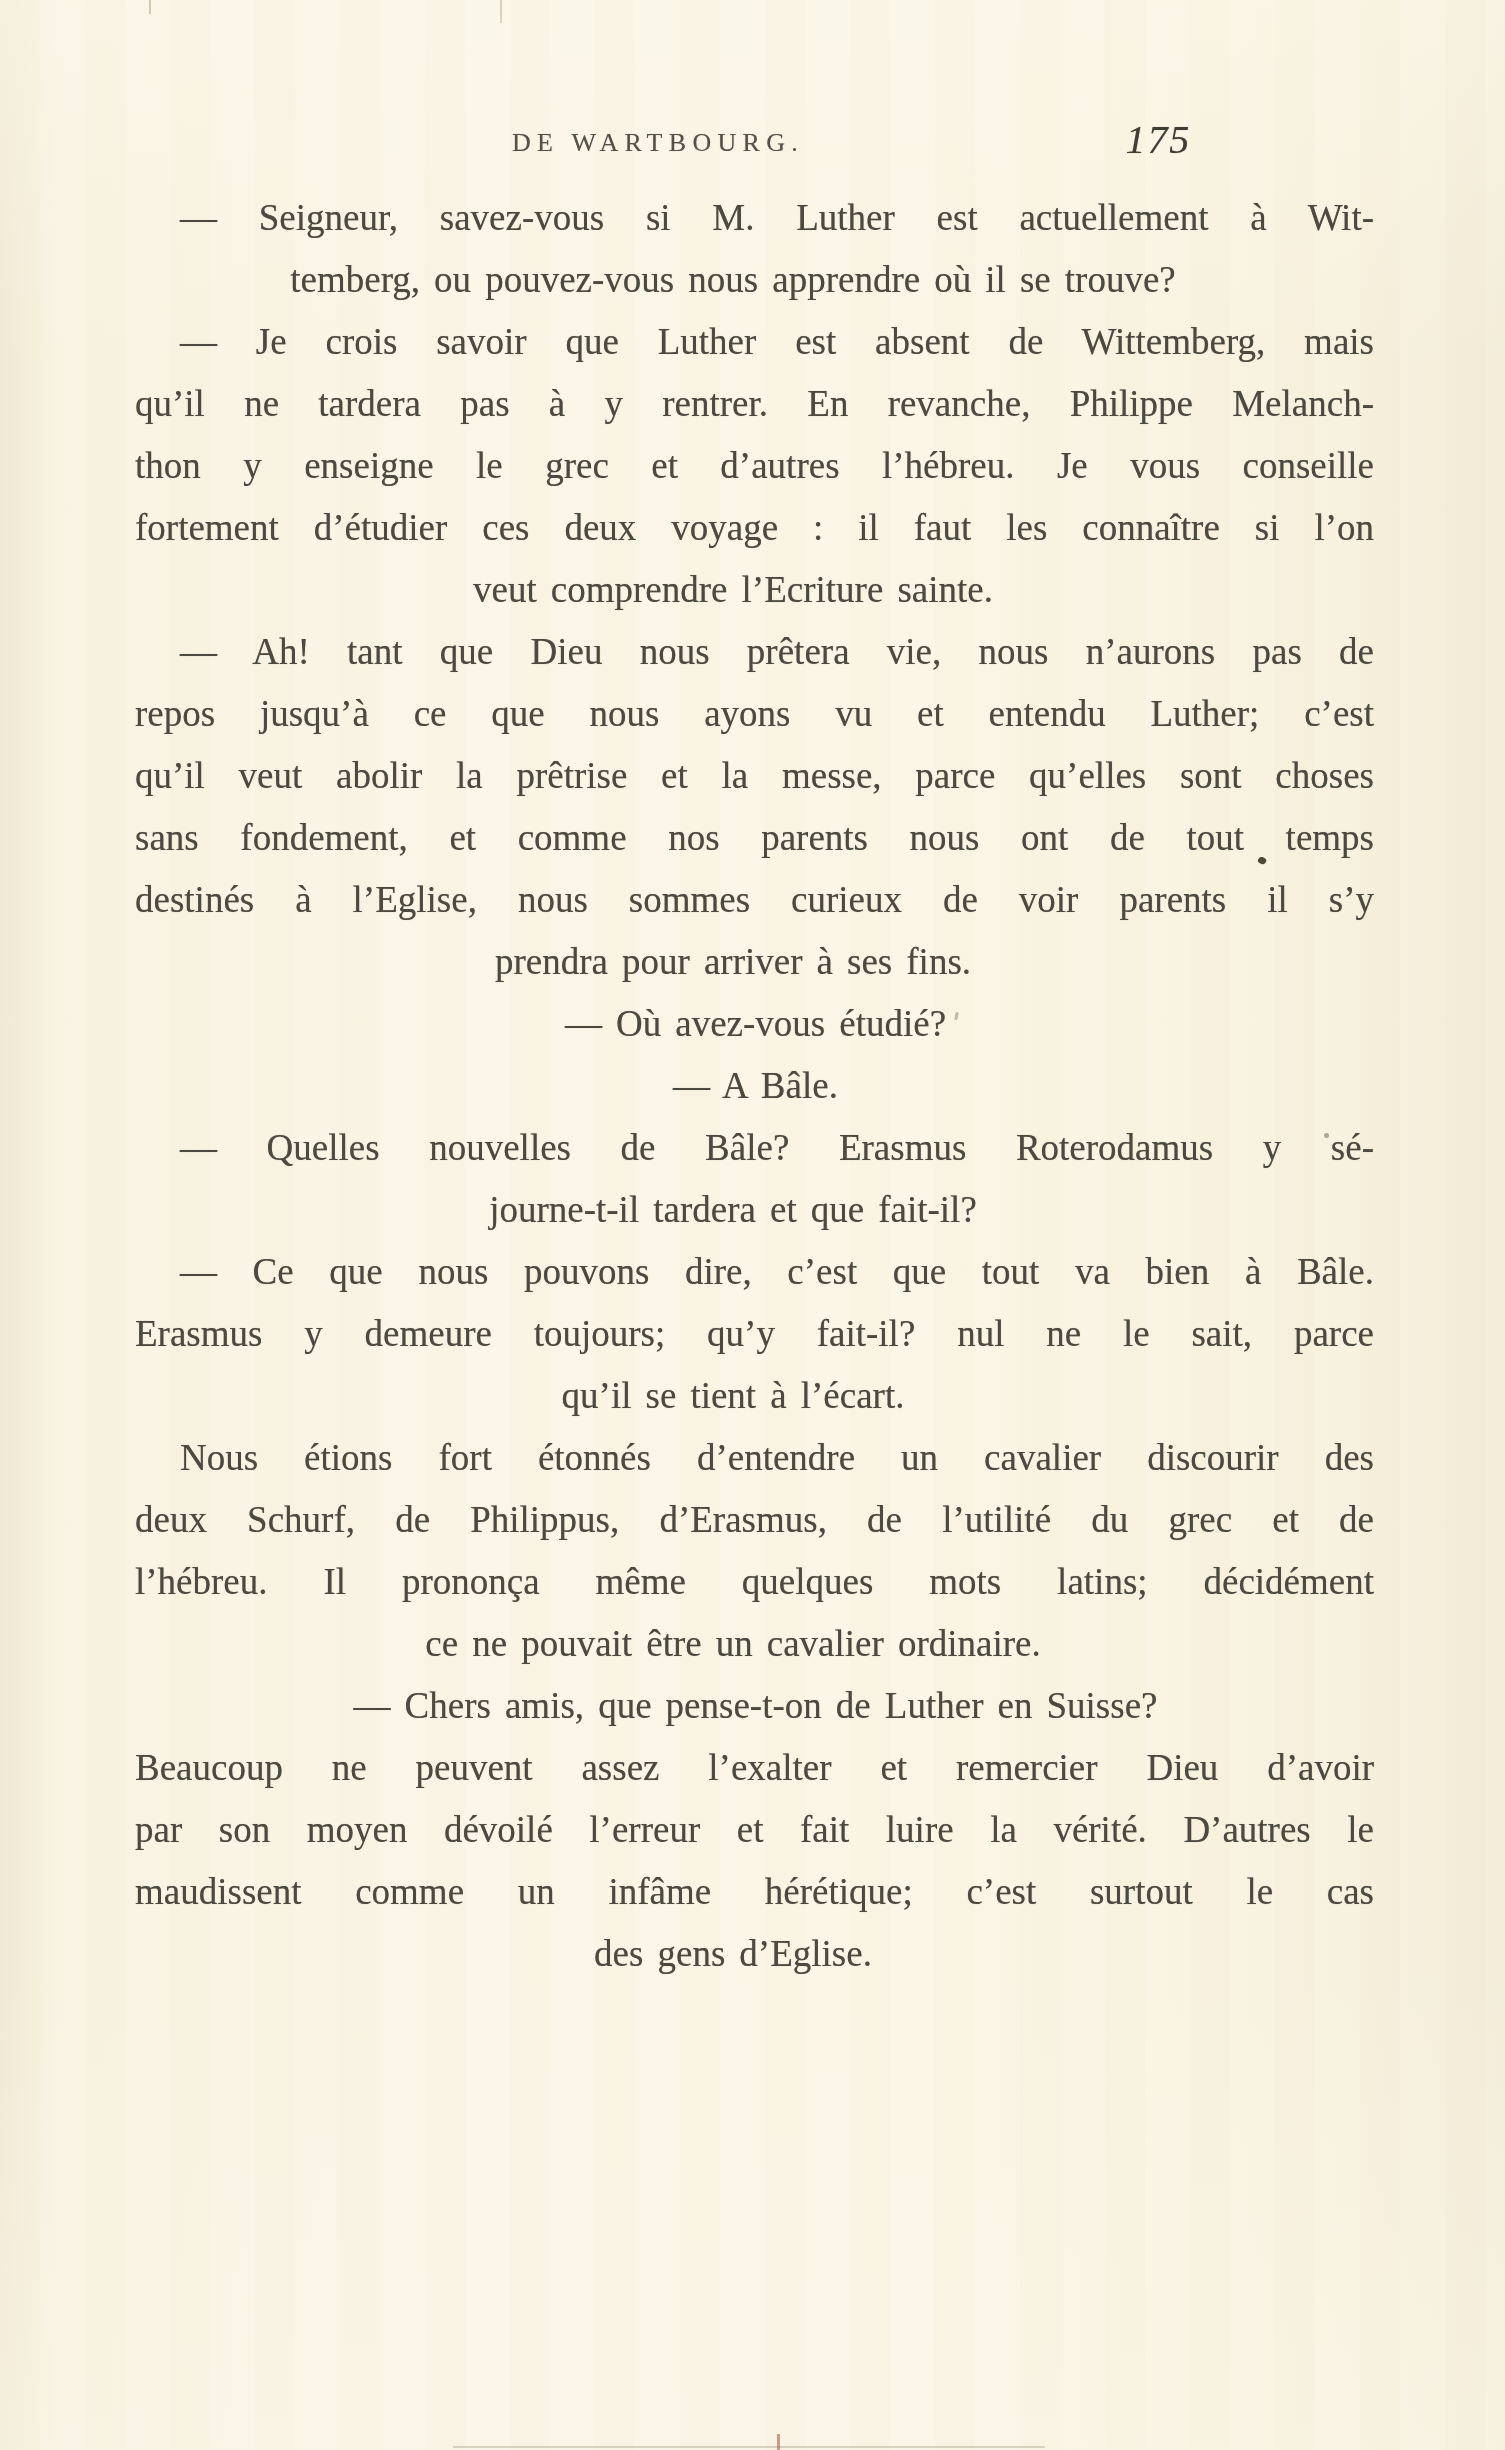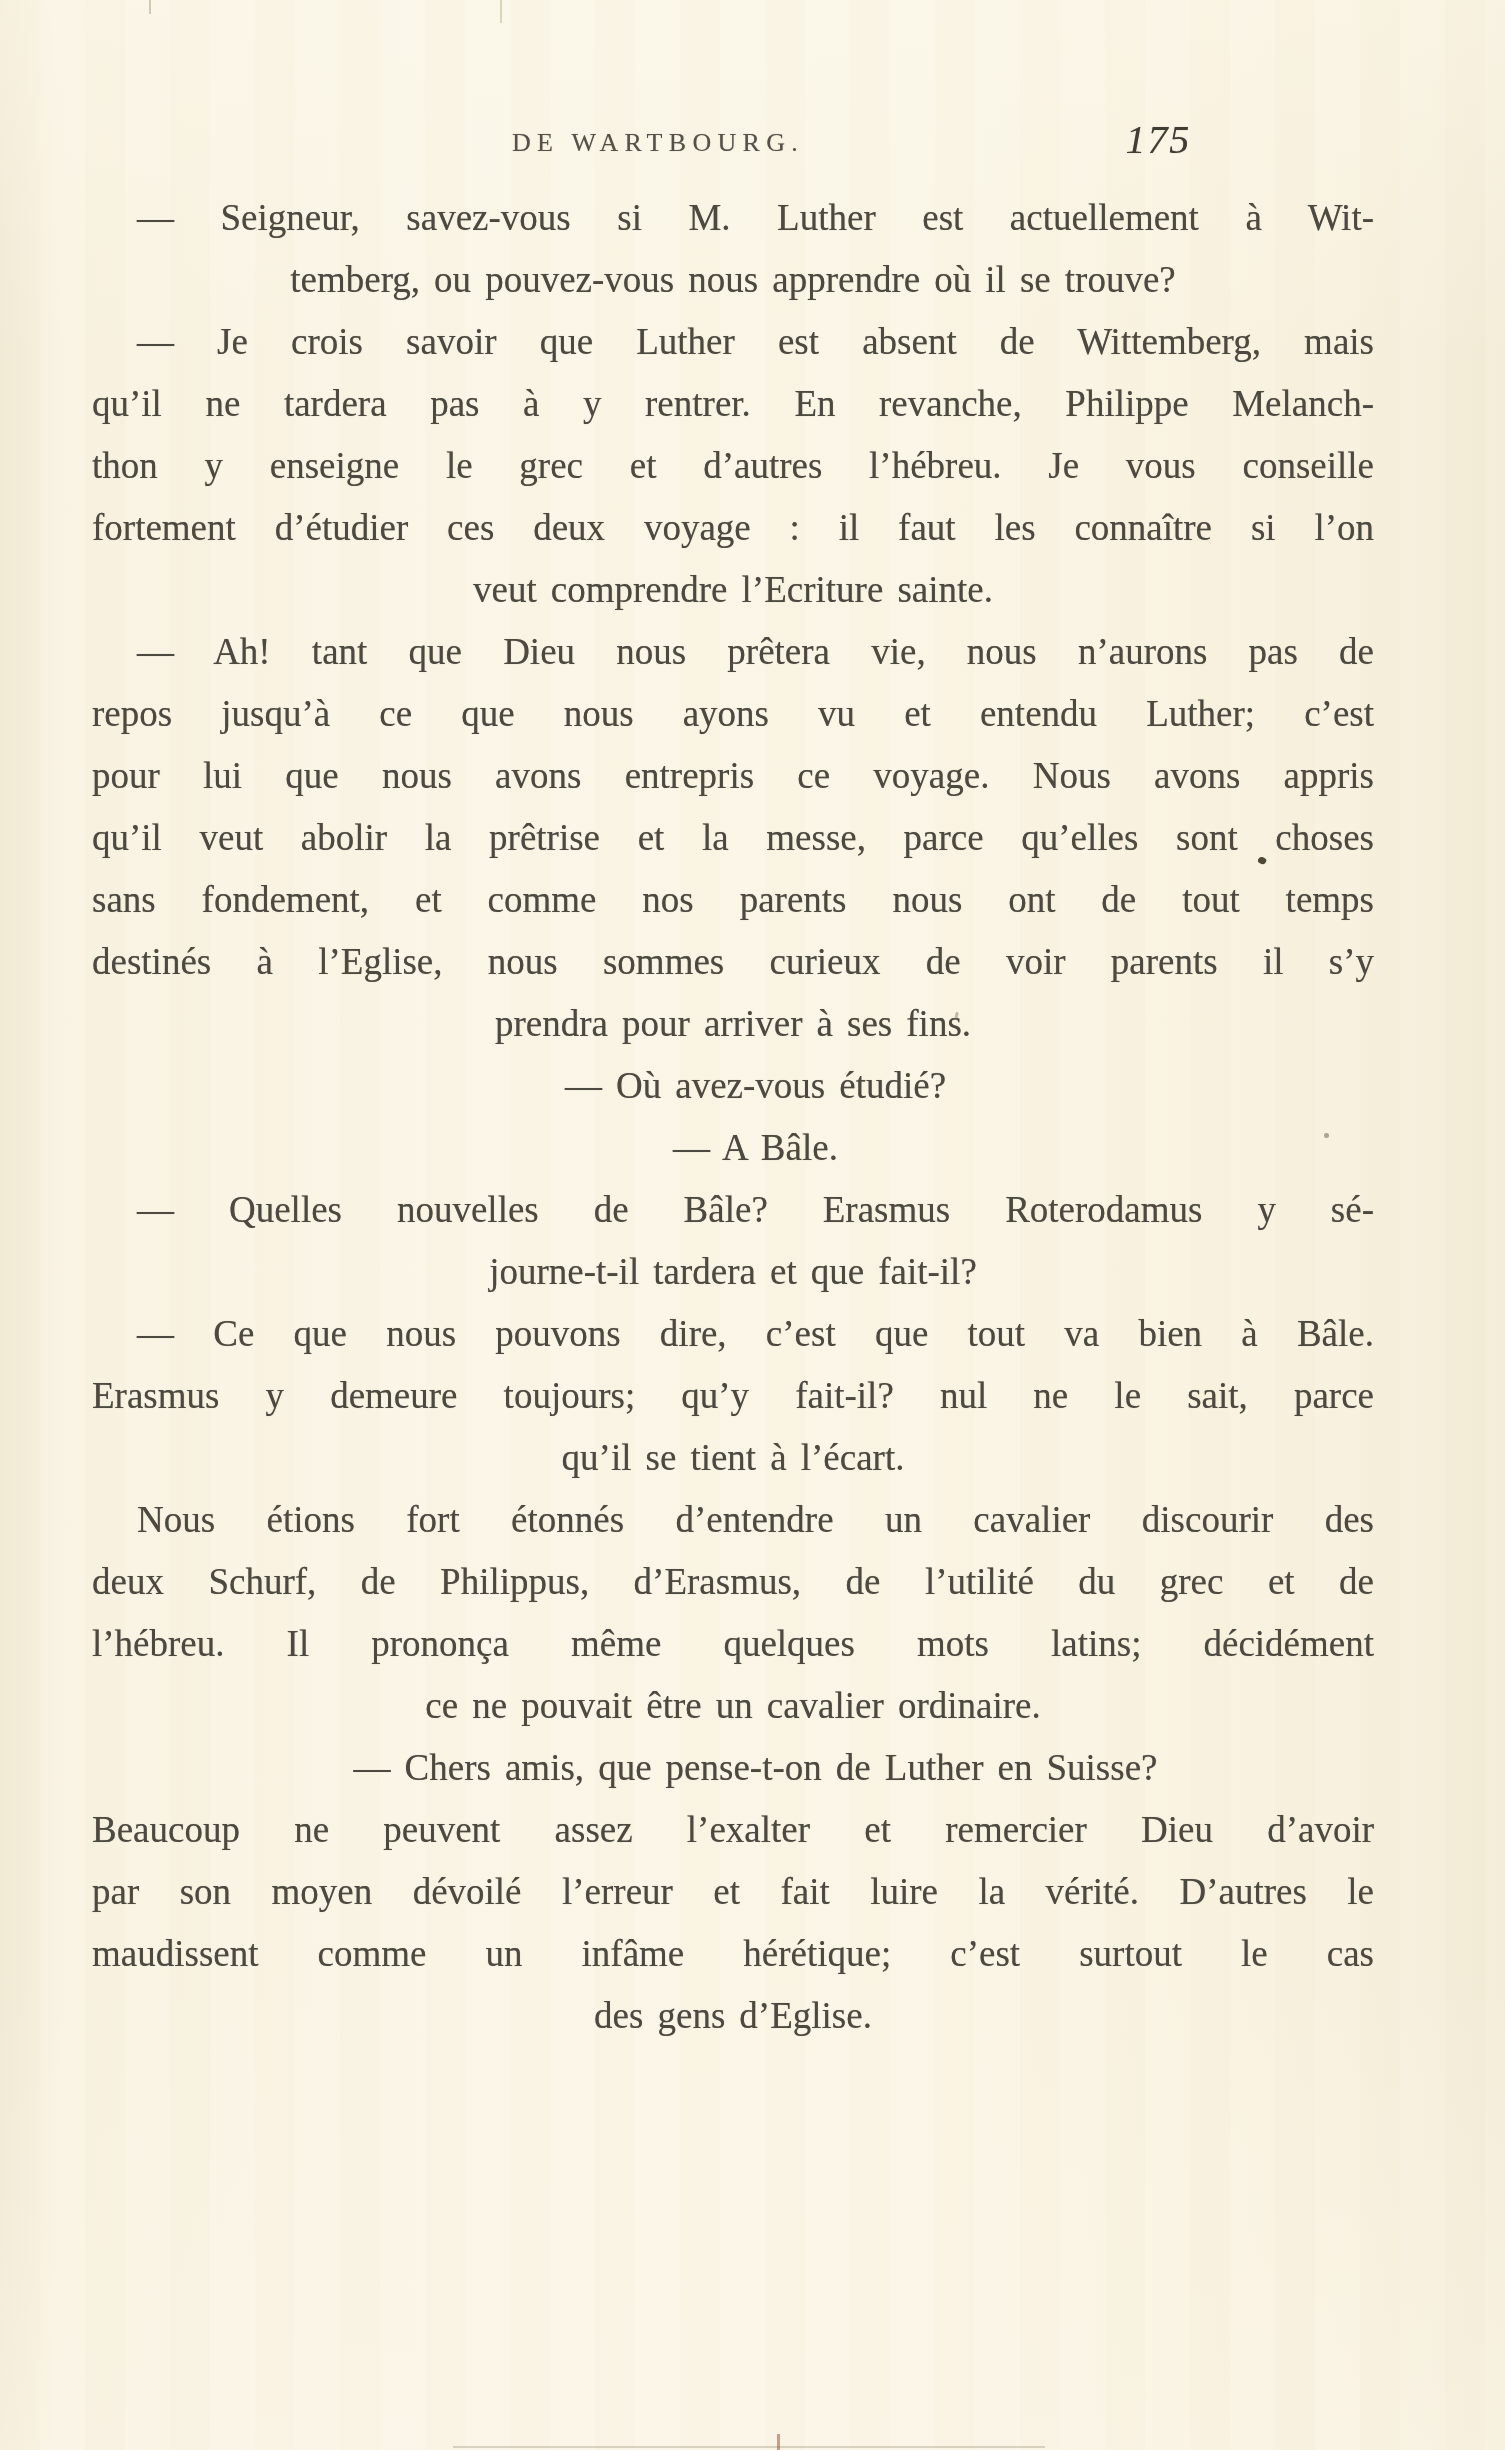--- a/index.html
+++ b/index.html
@@ -35,21 +35,21 @@
     text-shadow: 0 0 0.9px rgba(64,61,53,0.5);
     font-style: italic;
   }
   .body-text {
     position: absolute; top: 187px; left: 92px; width: 1282px;
     font-size: 37px; line-height: 62px; color: #4c4940;
     word-spacing: 0.13em;
     text-shadow: 0 0 0.7px rgba(76,73,64,0.55);
   }
   .line { text-align: center; }
-  .line.jfull { text-align: justify; text-align-last: justify; }
+  .line.jfull { text-align: justify; text-align-last: justify; margin-left: 43px; }
   .line.indent { padding-left: 45px; }
 
   
   .artifact { position: absolute; }
   .speck-comma {
     left: 1258px; top: 857px; width: 8px; height: 7.2px;
     background: #4e4838; border-radius: 60% 40% 55% 45%;
     transform: rotate(35deg);
   }
   .speck-dot {
@@ -88,21 +88,20 @@
   <div class="body-text">
       <div class="line indent jfull">— Seigneur, savez-vous si M. Luther est actuellement à Wit-</div>
       <div class="line">temberg, ou pouvez-vous nous apprendre où il se trouve?</div>
       <div class="line indent jfull">— Je crois savoir que Luther est absent de Wittemberg, mais</div>
       <div class="line jfull">qu’il ne tardera pas à y rentrer. En revanche, Philippe Melanch-</div>
       <div class="line jfull">thon y enseigne le grec et d’autres l’hébreu. Je vous conseille</div>
       <div class="line jfull">fortement d’étudier ces deux voyage : il faut les connaître si l’on</div>
       <div class="line">veut comprendre l’Ecriture sainte.</div>
       <div class="line indent jfull">— Ah! tant que Dieu nous prêtera vie, nous n’aurons pas de</div>
       <div class="line jfull">repos jusqu’à ce que nous ayons vu et entendu Luther; c’est</div>
-      <div class="line jfull">pour lui que nous avons entrepris ce voyage. Nous avons appris</div>
       <div class="line jfull">qu’il veut abolir la prêtrise et la messe, parce qu’elles sont choses</div>
       <div class="line jfull">sans fondement, et comme nos parents nous ont de tout temps</div>
       <div class="line jfull">destinés à l’Eglise, nous sommes curieux de voir parents il s’y</div>
       <div class="line">prendra pour arriver à ses fins.</div>
       <div class="line indent">— Où avez-vous étudié?</div>
       <div class="line indent">— A Bâle.</div>
       <div class="line indent jfull">— Quelles nouvelles de Bâle? Erasmus Roterodamus y sé-</div>
       <div class="line">journe-t-il tardera et que fait-il?</div>
       <div class="line indent jfull">— Ce que nous pouvons dire, c’est que tout va bien à Bâle.</div>
       <div class="line jfull">Erasmus y demeure toujours; qu’y fait-il? nul ne le sait, parce</div>

